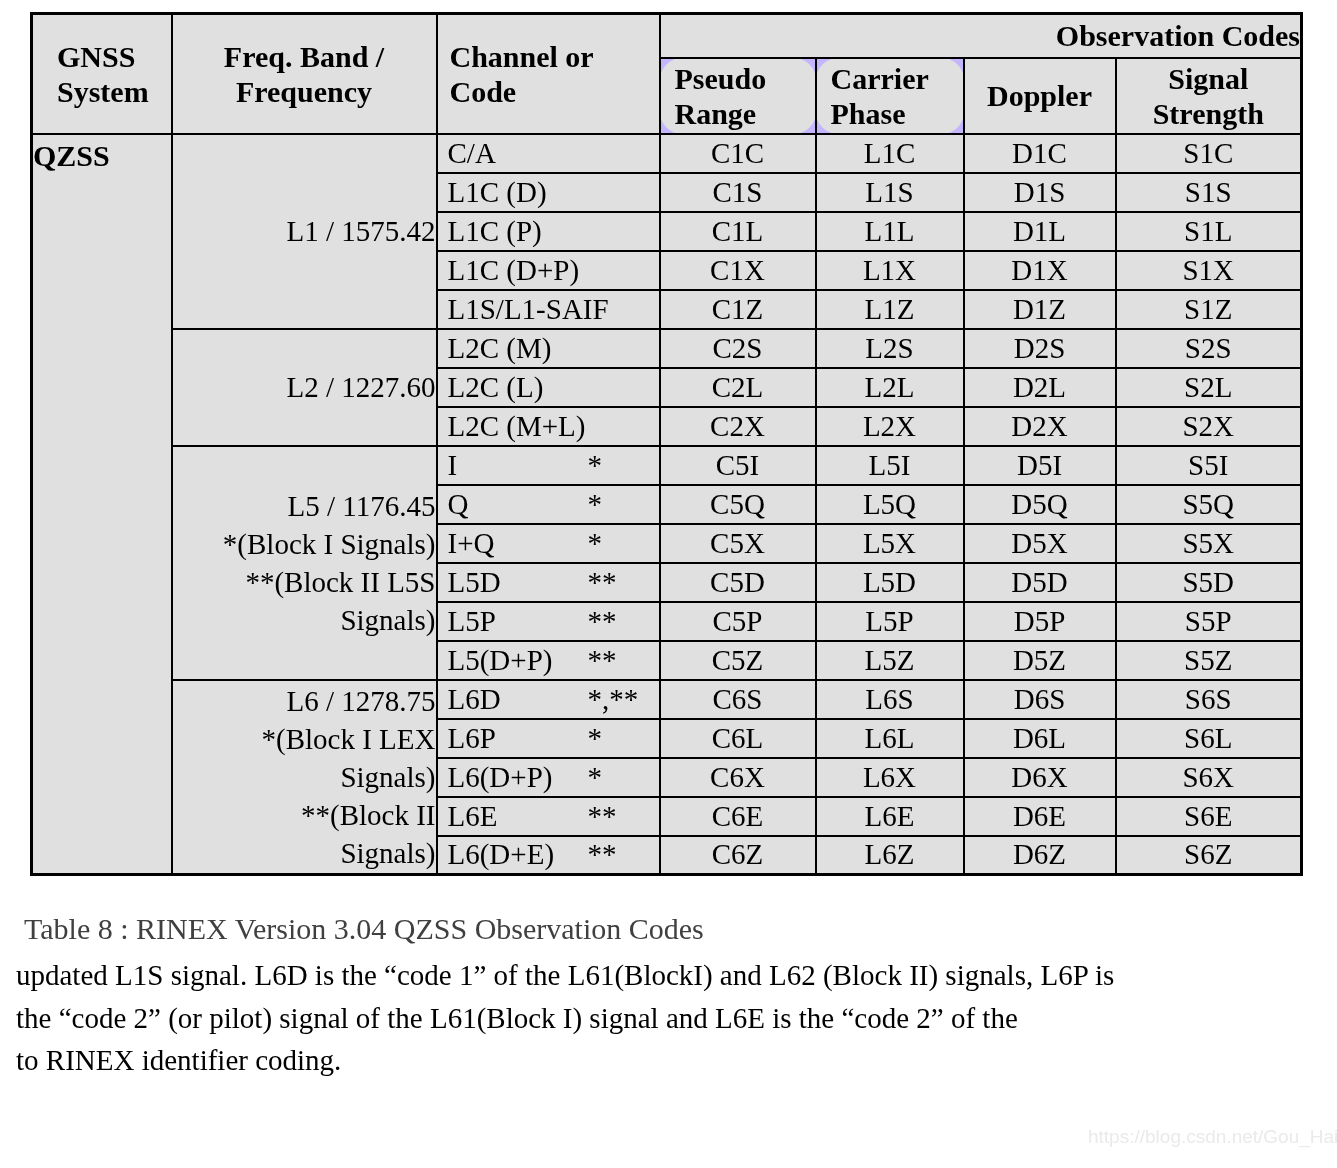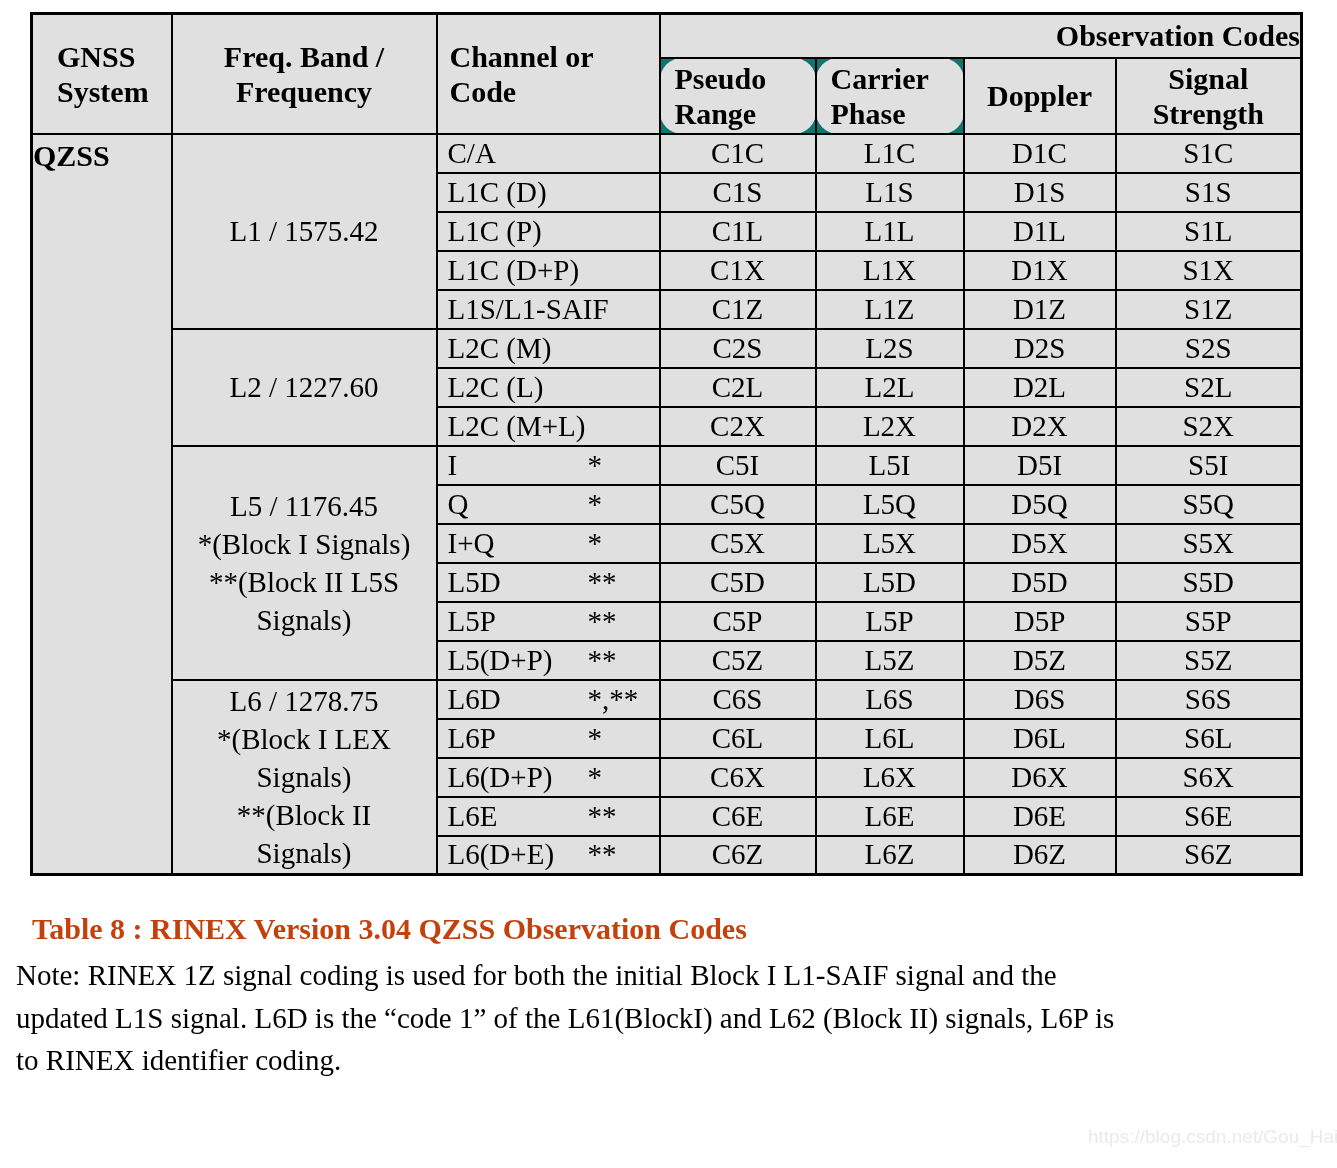--- a/index.html
+++ b/index.html
@@ -3,44 +3,44 @@
 <meta charset="utf-8">
 <style>
   html,body{margin:0;padding:0;}
   body{
     width:1337px;height:1168px;position:relative;background:#ffffff;
     font-family:"Liberation Serif", serif;color:#000;
   }
   table.obs{
     position:absolute;left:30px;top:12px;width:1270px;
     border-collapse:collapse;table-layout:fixed;
-    border:3px solid #000;background:#0f766e;
+    border:3px solid #000;background:#c4b5fd;
   }
   th,td{border:2px solid #000;background:#e0e0e0;padding:0;overflow:hidden;}
   thead tr.r1{height:44px;}
   thead tr.r2{height:76px;}
   tbody tr{height:39px;}
   th{font-size:30px;font-weight:bold;line-height:35px;}
   .h-gnss{text-align:left;padding-left:24px;}
   .h-freq{text-align:center;padding:0 40px;}
   .h-chan{text-align:left;padding-left:12px;}
   .h-obs{text-align:right;}
   .h-pr,.h-cp{text-align:left;padding-left:14px;border-radius:22px;}
   .h-dop,.h-ss{text-align:center;}
   td{font-size:29px;}
   td.code{text-align:center;}
   td.gnss{vertical-align:top;text-align:left;font-weight:bold;font-size:30px;padding-top:4px;}
-  td.freq{text-align:center;line-height:38px;}
+  td.freq{text-align:right;line-height:38px;}
   td.chan{padding-left:10px;}
   .chan-wrap{display:flex;align-items:baseline;}
   .chan-name{min-width:140px;white-space:nowrap;}
   .chan-marker{white-space:nowrap;}
   .caption{
-    position:absolute;left:32px;top:912px;
-    font-size:30px;font-weight:bold;color:#c2410c;
+    position:absolute;left:24px;top:912px;
+    font-size:30px;font-weight:normal;color:#404040;
   }
   .note{position:absolute;left:16px;top:954px;font-size:29px;line-height:42.5px;}
   .watermark{
     position:absolute;left:1088px;top:1126px;
     font-family:"Liberation Sans", sans-serif;font-size:19px;color:#eaeaea;
   }
 </style>
 </head>
 <body>
 
@@ -312,18 +312,18 @@
       <td class="code">L6Z</td>
       <td class="code">D6Z</td>
       <td class="code">S6Z</td>
     </tr>
   </tbody>
 </table>
 
 <div class="caption">Table 8 : RINEX Version 3.04 QZSS Observation Codes</div>
 
 <div class="note">
-  <div>Note: RINEX 1Z signal coding is used for both the initial Block I  L1-SAIF signal and the</div>
   <div>updated L1S signal. L6D is the “code 1” of the L61(BlockI) and L62 (Block II) signals, L6P is</div>
+  <div>the “code 2” (or pilot) signal of the L61(Block I) signal and L6E is the “code 2” of the</div>
   <div>to RINEX identifier coding.</div>
 </div>
 
 <div class="watermark">https://blog.csdn.net/Gou_Hailong</div>
 
 </body></html>

